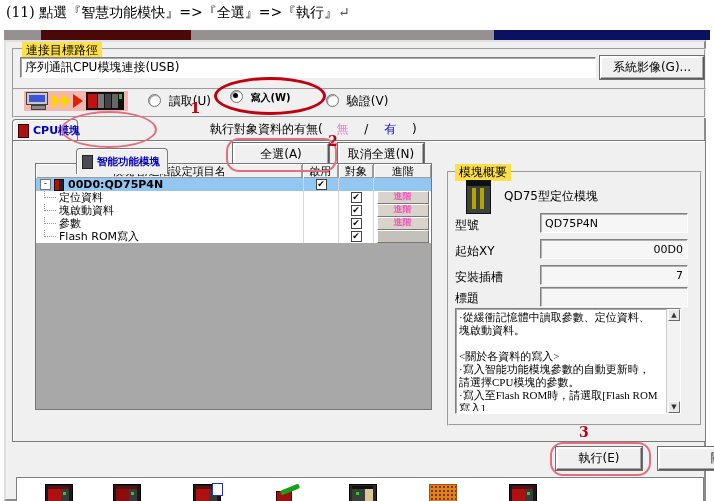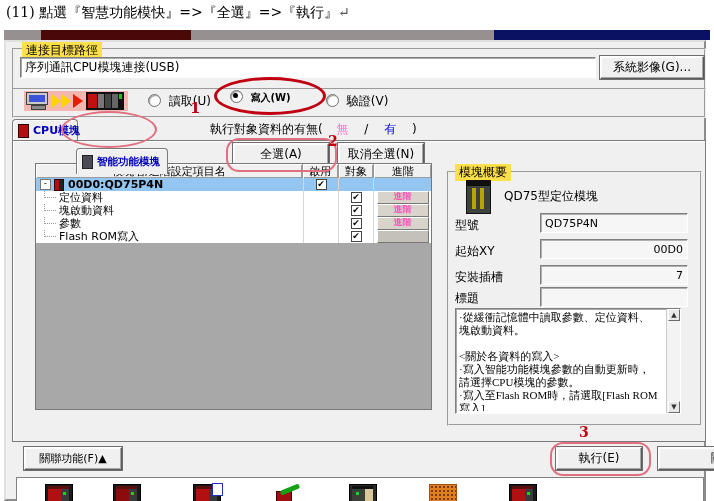--- a/index.html
+++ b/index.html
@@ -211,21 +211,20 @@
 &lt;關於各資料的寫入&gt;
 ·寫入智能功能模塊參數的自動更新時，請選擇CPU模塊的參數。
 ·寫入至Flash ROM時，請選取[Flash ROM寫入]。</div>
     <div style="position:absolute;right:0;top:0;width:13px;height:100%;background:#f3f3f3;border-left:1px solid #ccc;">
       <span class="sbtn" style="right:0;top:0;">▲</span>
       <span class="sbtn" style="right:0;bottom:0;">▼</span>
     </div>
   </div>
 
 
-  <div class="abs btn" style="left:24px;top:447px;width:96px;height:21px;font-size:11px;z-index:2;">關聯功能(F)▲</div>
   <div class="abs btn" style="left:556px;top:447px;width:84px;height:21px;z-index:2;">執行(E)</div>
   <div class="abs btn" style="left:658px;top:447px;width:50px;height:21px;z-index:2;padding-left:39px;">關閉</div>
 
   <div class="abs" style="left:16px;top:477px;width:688px;height:30px;background:#fff;border:1px solid #808080;box-sizing:border-box;z-index:2;">
     <div class="micon" style="position:absolute;left:28px;top:6px;">
         <div class="top"></div>
         <div class="face"></div>
         <div class="side"></div>
         <div class="led"></div>
       </div>

